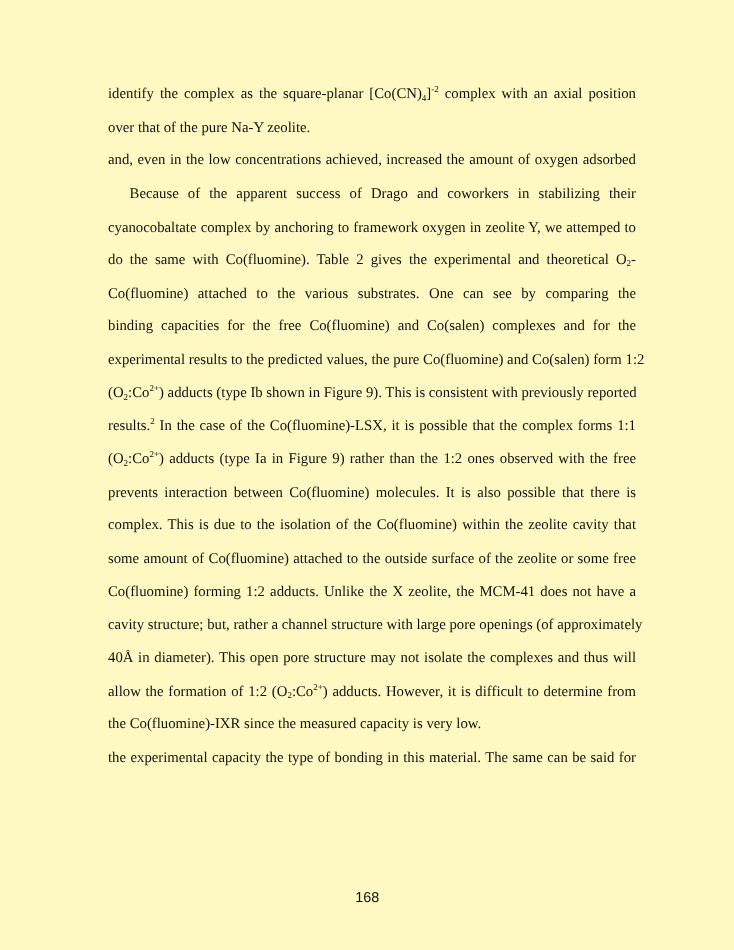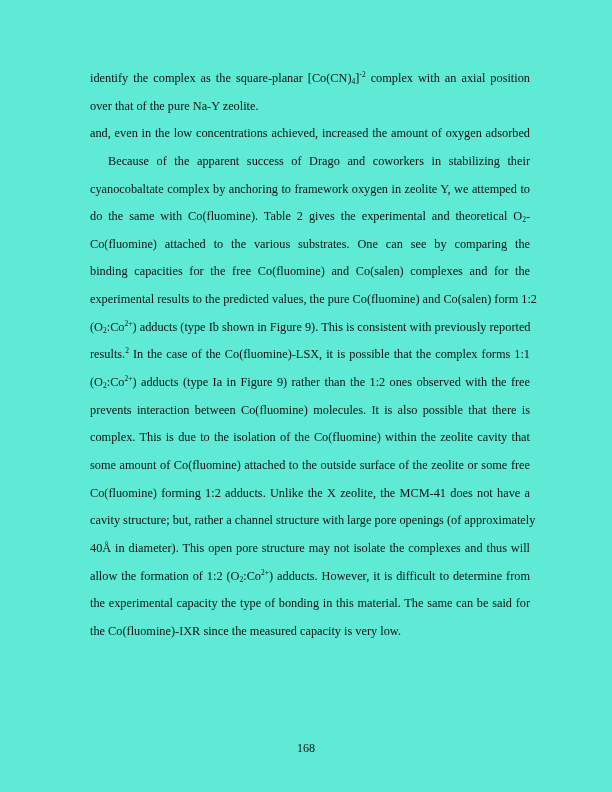--- a/index.html
+++ b/index.html
@@ -1,36 +1,36 @@
 <!DOCTYPE html>
 <html><head>
 <meta charset="utf-8">
 <style>
   html, body { margin: 0; padding: 0; background: #ffffff; }
   body { width: 612px; height: 792px; position: relative; overflow: hidden; }
   .page {
-    position: absolute; left: 0; top: 0; width: 612px; height: 792px; background: #5eead4;
+    position: absolute; left: 0; top: 0; width: 612px; height: 792px; background: #fef9c3;
   }
   .text-block {
     position: absolute; left: 90px; top: 69px; width: 440px;
     font-family: "Liberation Serif", "DejaVu Serif", serif;
     font-size: 12.3px; color: #111;
   }
   .line {
     height: 27.65px; line-height: 18px;
     white-space: nowrap; text-align: justify; text-align-last: justify;
     display: block;
   }
   .line.last { text-align-last: left; }
   .line.indent { padding-left: 18px; }
   sup { font-size: 7.5px; vertical-align: 5px; line-height: 0; }
   sub { font-size: 7.5px; vertical-align: -2px; line-height: 0; }
   .page-number {
     position: absolute; left: 0; width: 612px; top: 741px; text-align: center;
-    font-family: Liberation Serif, serif; font-size: 12px; color: #111;
+    font-family: Liberation Sans, sans-serif; font-size: 12px; color: #111;
   }
 </style>
 </head>
 <body>
 
 <div class="page">
   <div class="text-block" id="text-block">
       <div>
         <span class="line"><span>identify the complex as the square-planar [Co(CN)</span><sub>4</sub><span>]</span><sup>-2</sup><span> complex with an axial position</span></span>
         <span class="line last"><span>over that of the pure Na-Y zeolite.</span></span>
@@ -46,18 +46,18 @@
         <span class="line"><span>(O</span><sub>2</sub><span>:Co</span><sup>2+</sup><span>) adducts (type Ib shown in Figure 9).  This is consistent with previously reported</span></span>
         <span class="line"><span>results.</span><sup>2</sup><span>  In the case of the Co(fluomine)-LSX, it is possible that the complex forms 1:1</span></span>
         <span class="line"><span>(O</span><sub>2</sub><span>:Co</span><sup>2+</sup><span>) adducts (type Ia in Figure 9) rather than the 1:2 ones observed with the free</span></span>
         <span class="line"><span>prevents interaction between Co(fluomine) molecules.  It is also possible that there is</span></span>
         <span class="line"><span>complex.  This is due to the isolation of the Co(fluomine) within the zeolite cavity that</span></span>
         <span class="line"><span>some amount of Co(fluomine) attached to the outside surface of the zeolite or some free</span></span>
         <span class="line"><span>Co(fluomine) forming 1:2 adducts.   Unlike the X zeolite, the MCM-41 does not have a</span></span>
         <span class="line"><span>cavity structure; but, rather a channel structure with large pore openings (of approximately</span></span>
         <span class="line"><span>40Å in diameter).  This open pore structure may not isolate the complexes and thus will</span></span>
         <span class="line"><span>allow the formation of 1:2 (O</span><sub>2</sub><span>:Co</span><sup>2+</sup><span>) adducts.  However, it is difficult to determine from</span></span>
+        <span class="line last"><span>the Co(fluomine)-IXR since the measured capacity is very low.</span></span>
         <span class="line"><span>the experimental capacity the type of bonding in this material.  The same can be said for</span></span>
-        <span class="line last"><span>the Co(fluomine)-IXR since the measured capacity is very low.</span></span>
       </div>
     </div>
   <div class="page-number">168</div>
 </div>
 
 </body></html>

